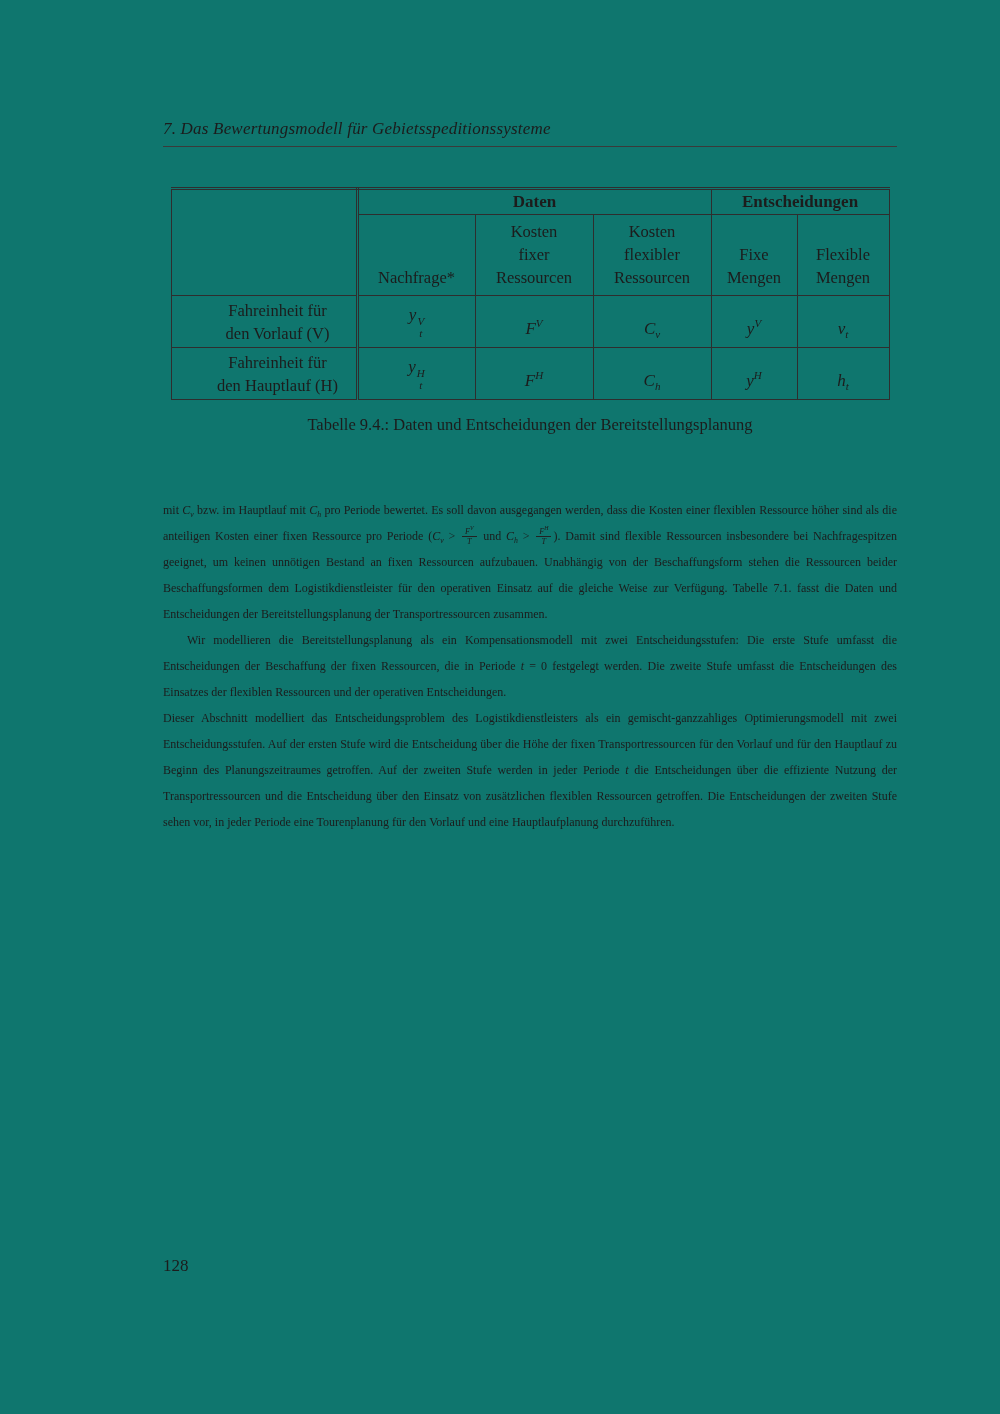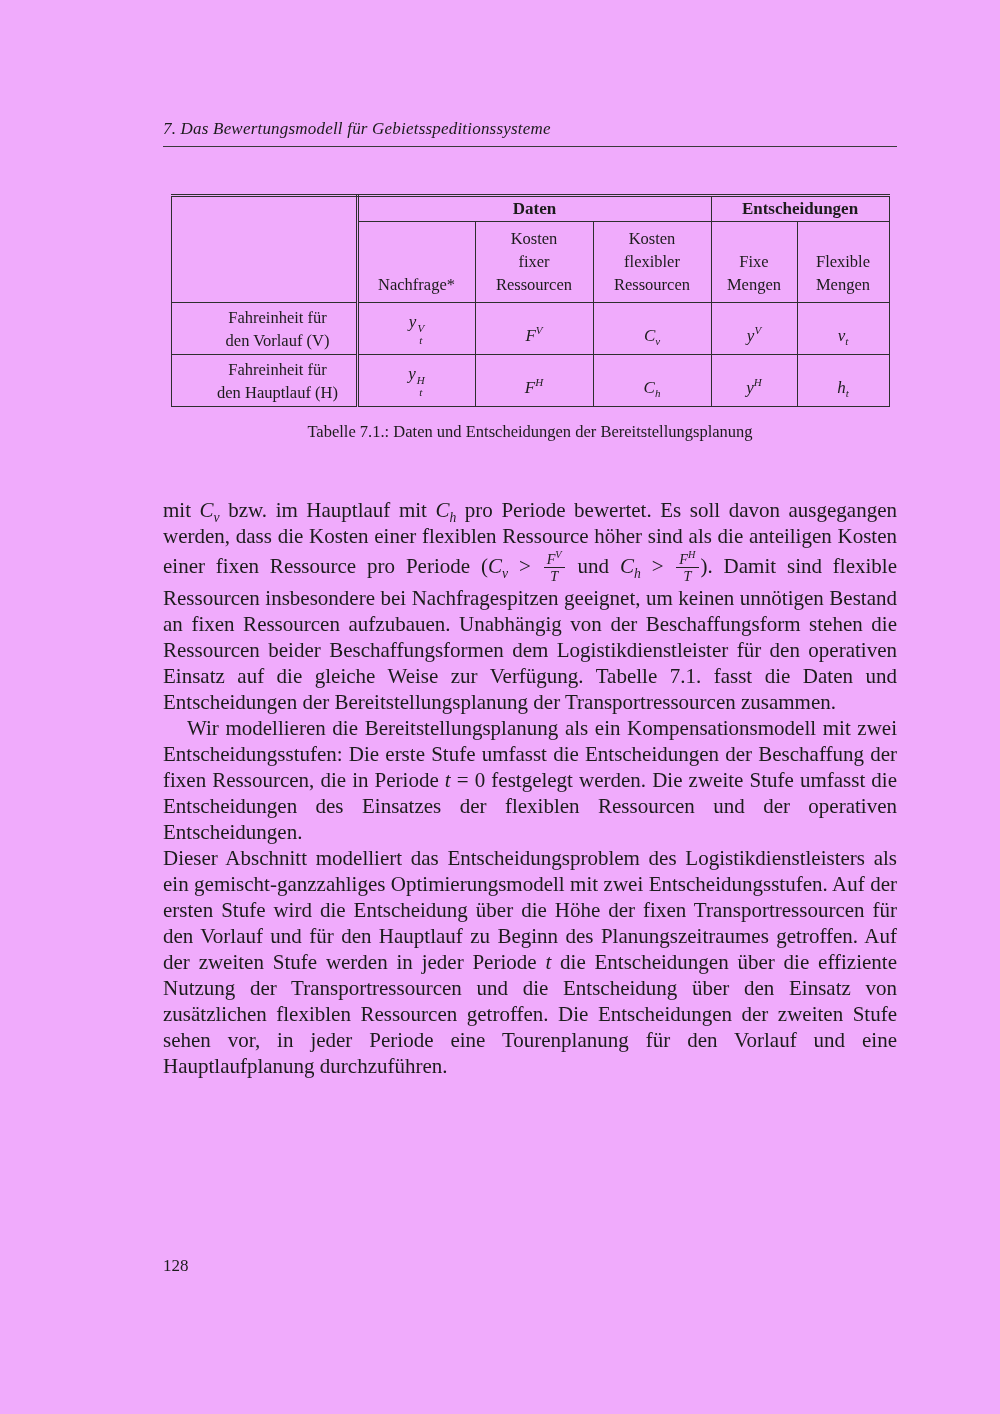--- a/index.html
+++ b/index.html
@@ -1,48 +1,48 @@
 <!DOCTYPE html>
 <html lang="de"><head>
 <meta charset="utf-8">
 <style>
   * { margin: 0; padding: 0; box-sizing: border-box; }
   html, body { background: #ffffff; }
   .page {
     position: relative;
     width: 1000px;
     height: 1414px;
-    background: #f0abfc;
+    background: #0f766e;
     color: #1c1c1c;
     font-family: "Liberation Serif", serif;
     overflow: hidden;
   }
 
   
   .running-header { position: absolute; left: 163px; right: 103px; top: 119px; }
   .rh-text { font-style: italic; font-size: 17px; letter-spacing: 0.2px; }
   .rh-rule { border-top: 1px solid #3a3a3a; margin-top: 7px; }
 
   
-  .table-block { position: absolute; left: 163px; right: 103px; top: 194px; }
+  .table-block { position: absolute; left: 163px; right: 103px; top: 187px; }
   table.t71 { border-collapse: collapse; margin: 0 auto; font-size: 16.5px; }
   table.t71 td { border: 1px solid #2e2e2e; padding: 2px 4px; }
   table.t71 tr.grow td { border-top: 3px double #2e2e2e; }
   td.lbl { border-right: 3px double #2e2e2e !important; text-align: center; white-space: pre-line; line-height: 1.4; }
   td.grp { text-align: center; font-weight: bold; font-size: 17px; padding: 3px 4px 4px; }
   tr.subhead td { text-align: center; vertical-align: bottom; white-space: pre-line; line-height: 1.4; padding: 5px 2px 6px; margin-top: 40px; }
   tr.datarow { height: 52px; }
   tr.datarow td.lbl { vertical-align: middle; padding-left: 32px; }
   tr.datarow td.mc { text-align: center; vertical-align: bottom; padding-bottom: 8px; font-size: 17px; }
 
   .caption { text-align: center; margin-top: 15px; font-size: 16.5px; }
 
   
   .content { position: absolute; left: 163px; right: 103px; top: 497px; }
-  p.body { font-size: 21px; line-height: 26px; text-align: justify; }
+  p.body { font-size: 12px; line-height: 26px; text-align: justify; }
   p.indent { text-indent: 24px; }
 
   h2.sec {
     font-family: "Liberation Sans", sans-serif;
     font-weight: bold;
     font-size: 21.5px;
     color: #111;
     margin: 48px 0 28px 0;
   }
   .sec-num { margin-right: 20px; }
@@ -118,21 +118,21 @@
                   <span class="ssup">H</span>
                   <span class="ssub">t</span>
                 </span></span></td>
           <td class="mc"><span class="mvar"><span>F</span><sup>H</sup></span></td>
           <td class="mc"><span class="mvar"><span>C</span><sub>h</sub></span></td>
           <td class="mc"><span class="mvar"><span>y</span><sup>H</sup></span></td>
           <td class="mc"><span class="mvar"><span>h</span><sub>t</sub></span></td>
         </tr>
       </tbody>
     </table>
-    <div class="caption">Tabelle 7.1.: Daten und Entscheidungen der Bereitstellungsplanung</div>
+    <div class="caption">Tabelle 9.4.: Daten und Entscheidungen der Bereitstellungsplanung</div>
   </div>
 
   <div class="content">
     <p class="body">mit <span class="mvar"><span>C</span><sub>v</sub></span> bzw. im Hauptlauf mit <span class="mvar"><span>C</span><sub>h</sub></span> pro Periode bewertet. Es soll davon ausgegangen werden, dass die Kosten einer flexiblen Ressource höher sind als die anteiligen Kosten einer fixen Ressource pro Periode (<span class="mvar"><span>C</span><sub>v</sub></span> &gt; <span class="frac"><span class="num">F<sup>V</sup></span><span class="den">T</span></span> und <span class="mvar"><span>C</span><sub>h</sub></span> &gt; <span class="frac"><span class="num">F<sup>H</sup></span><span class="den">T</span></span>). Damit sind flexible Ressourcen insbesondere bei Nachfragespitzen geeignet, um keinen unnötigen Bestand an fixen Ressourcen aufzubauen. Unabhängig von der Beschaffungsform stehen die Ressourcen beider Beschaffungsformen dem Logistikdienstleister für den operativen Einsatz auf die gleiche Weise zur Verfügung. Tabelle 7.1. fasst die Daten und Entscheidungen der Bereitstellungsplanung der Transportressourcen zusammen.</p>
     <p class="body indent">Wir modellieren die Bereitstellungsplanung als ein Kompensationsmodell mit zwei Entscheidungsstufen: Die erste Stufe umfasst die Entscheidungen der Beschaffung der fixen Ressourcen, die in Periode <span class="mvar"><span>t</span></span> = 0 festgelegt werden. Die zweite Stufe umfasst die Entscheidungen des Einsatzes der flexiblen Ressourcen und der operativen Entscheidungen.</p>
     <p class="body">Dieser Abschnitt modelliert das Entscheidungsproblem des Logistikdienstleisters als ein gemischt-ganzzahliges Optimierungsmodell mit zwei Entscheidungsstufen. Auf der ersten Stufe wird die Entscheidung über die Höhe der fixen Transportressourcen für den Vorlauf und für den Hauptlauf zu Beginn des Planungszeitraumes getroffen. Auf der zweiten Stufe werden in jeder Periode <span class="mvar"><span>t</span></span> die Entscheidungen über die effiziente Nutzung der Transportressourcen und die Entscheidung über den Einsatz von zusätzlichen flexiblen Ressourcen getroffen. Die Entscheidungen der zweiten Stufe sehen vor, in jeder Periode eine Tourenplanung für den Vorlauf und eine Hauptlaufplanung durchzuführen.</p>
   </div>
 
   <div class="pageno">128</div>
 

